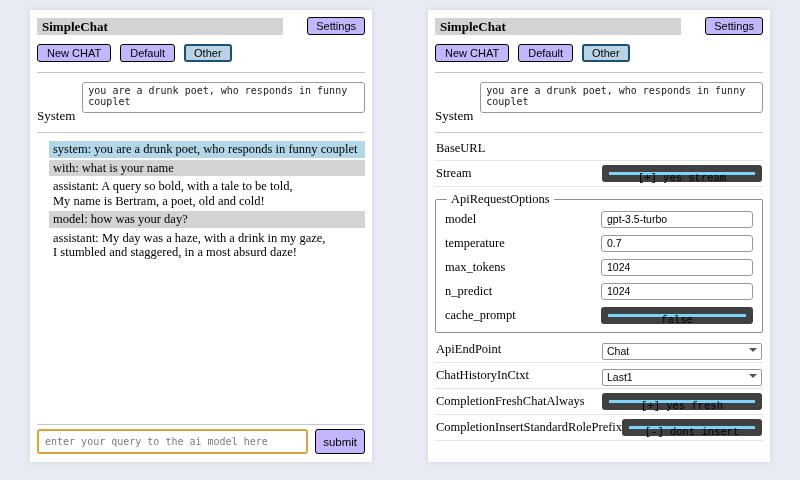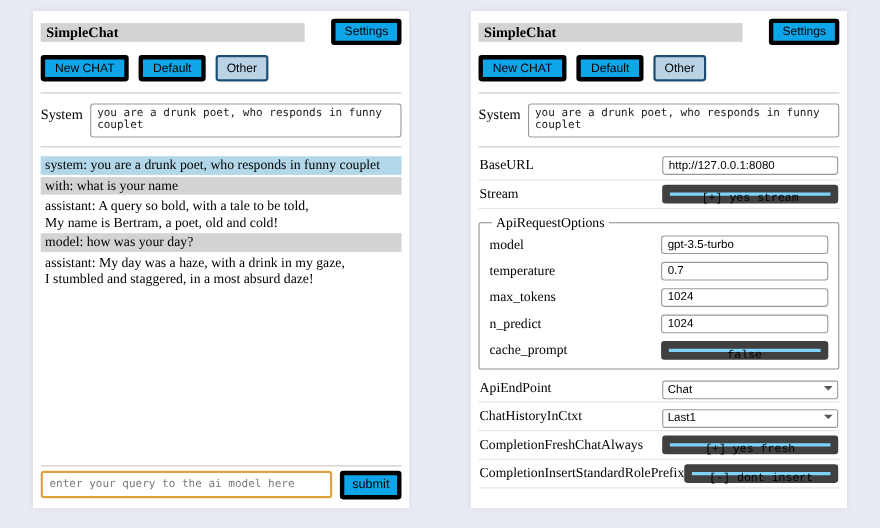--- a/index.html
+++ b/index.html
@@ -21,39 +21,39 @@
   
   .titlebar { display: flex; align-items: center; gap: 24px; margin: 2px 0 7px 0; }
   .title {
     flex: 1; background: #d3d3d3;
     font-weight: bold; font-size: 13px; line-height: 17px;
     padding: 0 5px; color: #000;
   }
   .btn {
     font-family: "Liberation Sans", sans-serif;
     font-size: 11px; line-height: 14px;
-    background: #0ea5e9; color: #000;
-    border: 4px solid #000000; border-radius: 3px;
+    background: #c4b5fd; color: #000;
+    border: 1px solid #000000; border-radius: 3px;
     padding: 1px 8px; cursor: pointer; white-space: nowrap;
   }
   .toolbar { display: flex; gap: 9px; margin: 2px 0 6px 0; }
   .toolbar .btn { padding: 1px 9px; }
   .btn.active { background: #b9d3e5; border: 2px solid #1d4f72; padding: 0 8px; }
   hr.rule { border: none; border-top: 1px solid #c6c6c6; margin: 4px 0; }
   .system-row { display: flex; gap: 7px; margin: 5px 0 4px 0; }
-  .system-row .lbl { font-size: 13px; padding-top: 2px; }
+  .system-row .lbl { font-size: 13px; padding-top: 2px; margin-top: 24px; }
   .system-input {
     flex: 1; height: 31px; resize: none;
     font-family: "DejaVu Sans Mono", monospace; font-size: 10px;
     border: 1px solid #999; border-radius: 3px; padding: 2px 5px;
     color: #222;
   }
 
   
-  .messages { margin-top: 4px; }
+  .messages { margin-top: 4px; margin-left: 12px; }
   .msg {
     font-size: 12.5px; line-height: 1.16;
     padding: 1px 4px; margin-bottom: 2px;
     white-space: pre-line; color: #000;
   }
   .msg.system { background: #b2d7e8; }
   .msg.user { background: #d3d3d3; }
   .msg.assistant { background: #ffffff; }
 
   
@@ -159,21 +159,20 @@
     </div>
     <hr class="rule">
     <div class="system-row">
       <span class="lbl">System</span>
       <textarea class="system-input" style="">you are a drunk poet, who responds in funny couplet</textarea>
     </div>
     <hr class="rule">
 
     <div class="srow">
       <span class="lbl">BaseURL</span>
-      <input class="ctl-input" value="http://127.0.0.1:8080" style="">
     </div>
     <div class="srow">
       <span class="lbl">Stream</span>
       <button class="toggle-btn">[+] yes stream</button>
     </div>
 
     <fieldset class="aro">
       <legend>ApiRequestOptions</legend>
       <div class="srow">
         <span class="lbl">model</span>

